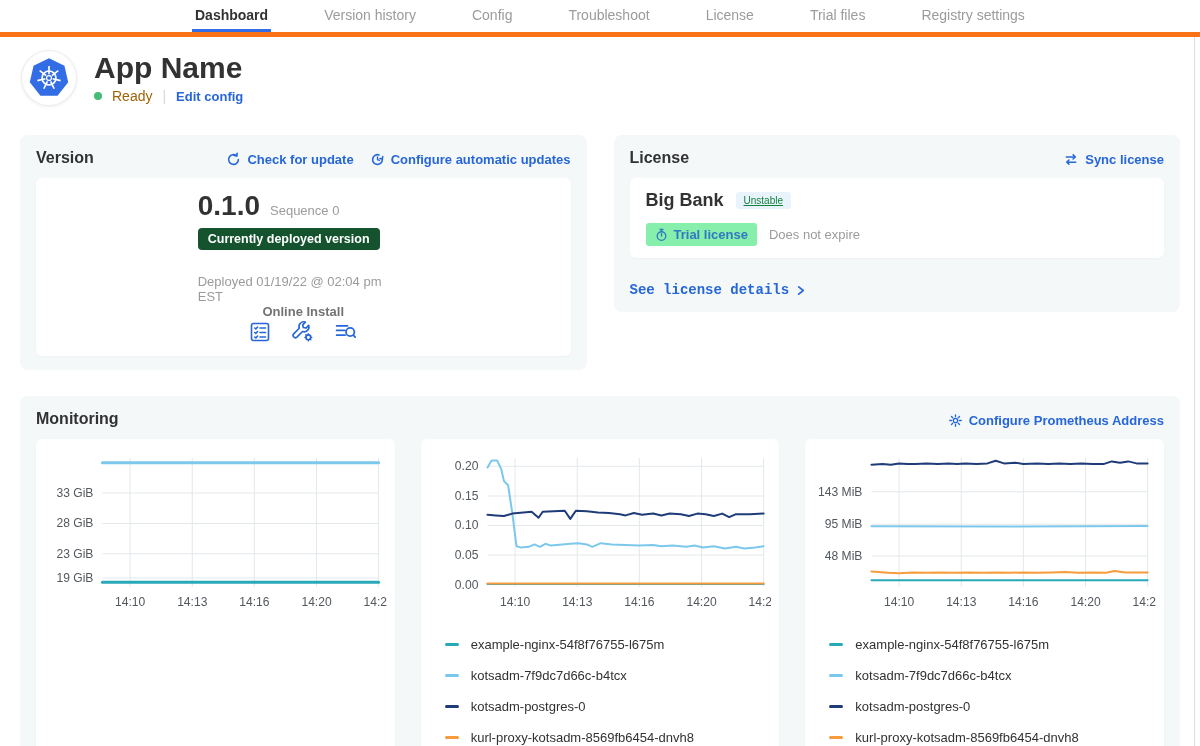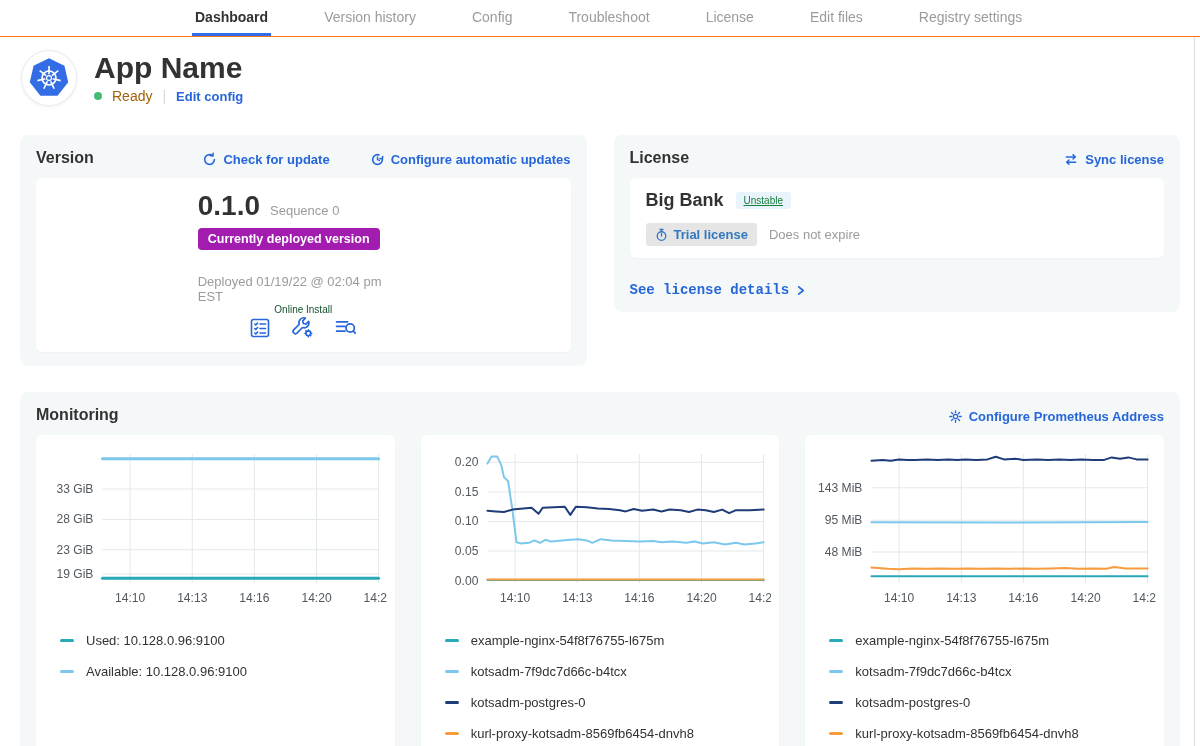--- a/index.html
+++ b/index.html
@@ -5,21 +5,21 @@
   * { box-sizing: border-box; }
   html,body { margin:0; padding:0; }
   body {
     width:1200px; height:746px; position:relative; overflow:hidden;
     background:#ffffff; color:#323232;
     font-family:"Liberation Sans", sans-serif;
   }
   
   .topnav {
     height:37px; display:flex; align-items:stretch; gap:50px;
-    padding-left:192px; border-bottom:1px solid #f97316; background:#fff;
+    padding-left:192px; border-bottom:5px solid #f97316; background:#fff;
   }
   .tab {
     display:flex; align-items:center; font-size:14px; font-weight:500;
     color:#9b9b9b; border-bottom:3px solid transparent; padding:0 3px; cursor:pointer;
   }
   .tab.active { color:#323232; font-weight:700; border-bottom-color:#326de6; }
   
   .content { padding:0 20px; }
   .app-header { display:flex; align-items:center; gap:18px; margin:14px 0 0 2px; }
   .logo-wrap {
@@ -31,40 +31,40 @@
   .app-sub { display:flex; align-items:center; gap:10px; margin-top:5px; font-size:14px; }
   .status-dot { width:8px; height:8px; border-radius:50%; background:#44bb77; }
   .muted { color:#a16207; }
   .v-divider { color:#d3d8dc; }
   .blue-link { color:#2666d9; font-weight:700; font-size:13px; cursor:pointer; text-decoration:none; display:inline-flex; align-items:center; gap:6px; }
   
   .cards-row { display:flex; gap:27px; align-items:flex-start; margin-top:30px; }
   .panel { background:#f4f8f9; border-radius:8px; padding:14px 16px; flex:1; }
   .panel-head { display:flex; align-items:flex-end; margin-bottom:11px; }
   .panel-title { font-size:16px; font-weight:700; }
-  .panel-links { margin-left:auto; display:flex; gap:40px; align-items:center; }
+  .panel-links { margin-left:auto; display:flex; gap:16px; align-items:center; }
   .white-card { background:#fff; border-radius:6px; padding:12px 16px; box-shadow:0 1px 2px rgba(0,0,0,.03);flex-direction:column; }
   
   .version-inner { display:flex; align-items:center; }
   .v-left { width:42%; }
   .v-num-row { display:flex; align-items:baseline; gap:10px; }
   .v-num { font-size:28px; font-weight:700; }
   .v-seq { font-size:13px; color:#9b9b9b; }
-  .v-badge { display:inline-block; margin-top:6px; background:#a21caf; color:#fff; font-size:12.5px; font-weight:700; padding:4px 10px; border-radius:4px; }
+  .v-badge { display:inline-block; margin-top:6px; background:#14532d; color:#fff; font-size:12.5px; font-weight:700; padding:4px 10px; border-radius:4px; }
   .v-deployed { margin-top:24px; font-size:13px; color:#9b9b9b; }
-  .v-mid { flex:1; font-size:10px; font-weight:400; color:#14532d; }
+  .v-mid { flex:1; font-size:13px; font-weight:700; color:#737373; }
   .v-icons { display:flex; gap:18px; align-items:center; }
   .v-icons svg { color:#2666d9; cursor:pointer; }
   .see-link { margin-top:24px; font-size:14px;font-family:Liberation Mono, monospace; }
   
   .lic-row1 { display:flex; align-items:center; gap:12px; }
   .lic-name { font-size:18px; font-weight:700; }
   .badge-unstable { background:#e9f3fb; color:#15803d; font-size:10px; padding:3px 8px; border-radius:3px;text-decoration:underline; }
   .lic-row2 { display:flex; align-items:center; gap:12px; margin-top:12px; }
-  .badge-trial { display:inline-flex; align-items:center; gap:6px; background:#e5e5e5; color:#3278c0; font-size:13px; font-weight:700; padding:4px 9px; border-radius:3px; }
+  .badge-trial { display:inline-flex; align-items:center; gap:6px; background:#86efac; color:#3278c0; font-size:13px; font-weight:700; padding:4px 9px; border-radius:3px; }
   .lic-expire { font-size:13px; color:#9b9b9b; }
   
   .monitoring { margin-top:26px; background:#f4f8f9; border-radius:8px; padding:14px 16px 16px; }
   .charts-row { display:flex; gap:26px; align-items:stretch; }
   .chart-card { flex:1; background:#fff; border-radius:6px; padding:10px 8px 14px; display:flex; flex-direction:column; box-shadow:0 1px 2px rgba(0,0,0,.03); }
   .chart-svg { width:100%; height:164px; overflow:hidden; display:block; }
   .chart-svg text { font-family:"Liberation Sans", sans-serif; }
   .legend { margin-top:8px; padding:0 16px; }
   .legend-item { display:flex; align-items:center; gap:12px; margin:16px 0; font-size:13px; color:#323232; }
   .legend-dash { width:14px; height:3px; border-radius:2px; flex:none; }
@@ -73,21 +73,21 @@
 </style>
 </head>
 <body>
 
 <div class="topnav">
   <div class="tab active">Dashboard</div>
   <div class="tab">Version history</div>
   <div class="tab">Config</div>
   <div class="tab">Troubleshoot</div>
   <div class="tab">License</div>
-  <div class="tab">Edit files</div>
+  <div class="tab">Trial files</div>
   <div class="tab">Registry settings</div>
 </div>
 
 <div class="content">
 
   <div class="app-header">
     <div class="logo-wrap">
       <svg width="46" height="46" viewBox="0 0 56 56">
         <polygon points="28,4 46.8,13 51.4,33.3 38.4,49.6 17.6,49.6 4.6,33.3 9.2,13" fill="#326de6"></polygon>
         <g stroke="#ffffff" stroke-width="2" fill="none">
@@ -254,30 +254,20 @@
             <text x="147.1" y="157" text-anchor="middle" font-size="12" fill="#52585e">14:13</text>
             <line x1="208.7" y1="9" x2="208.7" y2="138" stroke="#e3e8eb" stroke-width="1"></line>
             <text x="208.7" y="157" text-anchor="middle" font-size="12" fill="#52585e">14:16</text>
             <line x1="270.4" y1="9" x2="270.4" y2="138" stroke="#e3e8eb" stroke-width="1"></line>
             <text x="270.4" y="157" text-anchor="middle" font-size="12" fill="#52585e">14:20</text>
             <line x1="332.0" y1="9" x2="332.0" y2="138" stroke="#e3e8eb" stroke-width="1"></line>
             <text x="332.0" y="157" text-anchor="middle" font-size="12" fill="#52585e">14:23</text>
             <polyline points="58.0,133.2 332.0,133.2" fill="none" stroke="#28a9b8" stroke-width="3" stroke-linejoin="round" stroke-linecap="round"></polyline>
             <polyline points="58.0,13.8 332.0,13.8" fill="none" stroke="#7cc8ec" stroke-width="3" stroke-linejoin="round" stroke-linecap="round"></polyline>
           </svg>
-        <div class="legend">
-            <div class="legend-item">
-              <span class="legend-dash" style="background: rgb(40, 169, 184);"></span>
-              <span>Used: 10.128.0.96:9100</span>
-            </div>
-            <div class="legend-item">
-              <span class="legend-dash" style="background: rgb(124, 200, 236);"></span>
-              <span>Available: 10.128.0.96:9100</span>
-            </div>
-          </div>
         <div class="chart-title">Disk Usage</div>
       </div>
       <div class="chart-card">
         <svg class="chart-svg" viewBox="0 0 340 164" preserveAspectRatio="none">
             <line x1="58" y1="17.3" x2="332" y2="17.3" stroke="#e3e8eb" stroke-width="1"></line>
             <text x="49" y="21.3" text-anchor="end" font-size="12" fill="#52585e">0.20</text>
             <line x1="58" y1="46.9" x2="332" y2="46.9" stroke="#e3e8eb" stroke-width="1"></line>
             <text x="49" y="50.9" text-anchor="end" font-size="12" fill="#52585e">0.15</text>
             <line x1="58" y1="76.5" x2="332" y2="76.5" stroke="#e3e8eb" stroke-width="1"></line>
             <text x="49" y="80.5" text-anchor="end" font-size="12" fill="#52585e">0.10</text>

